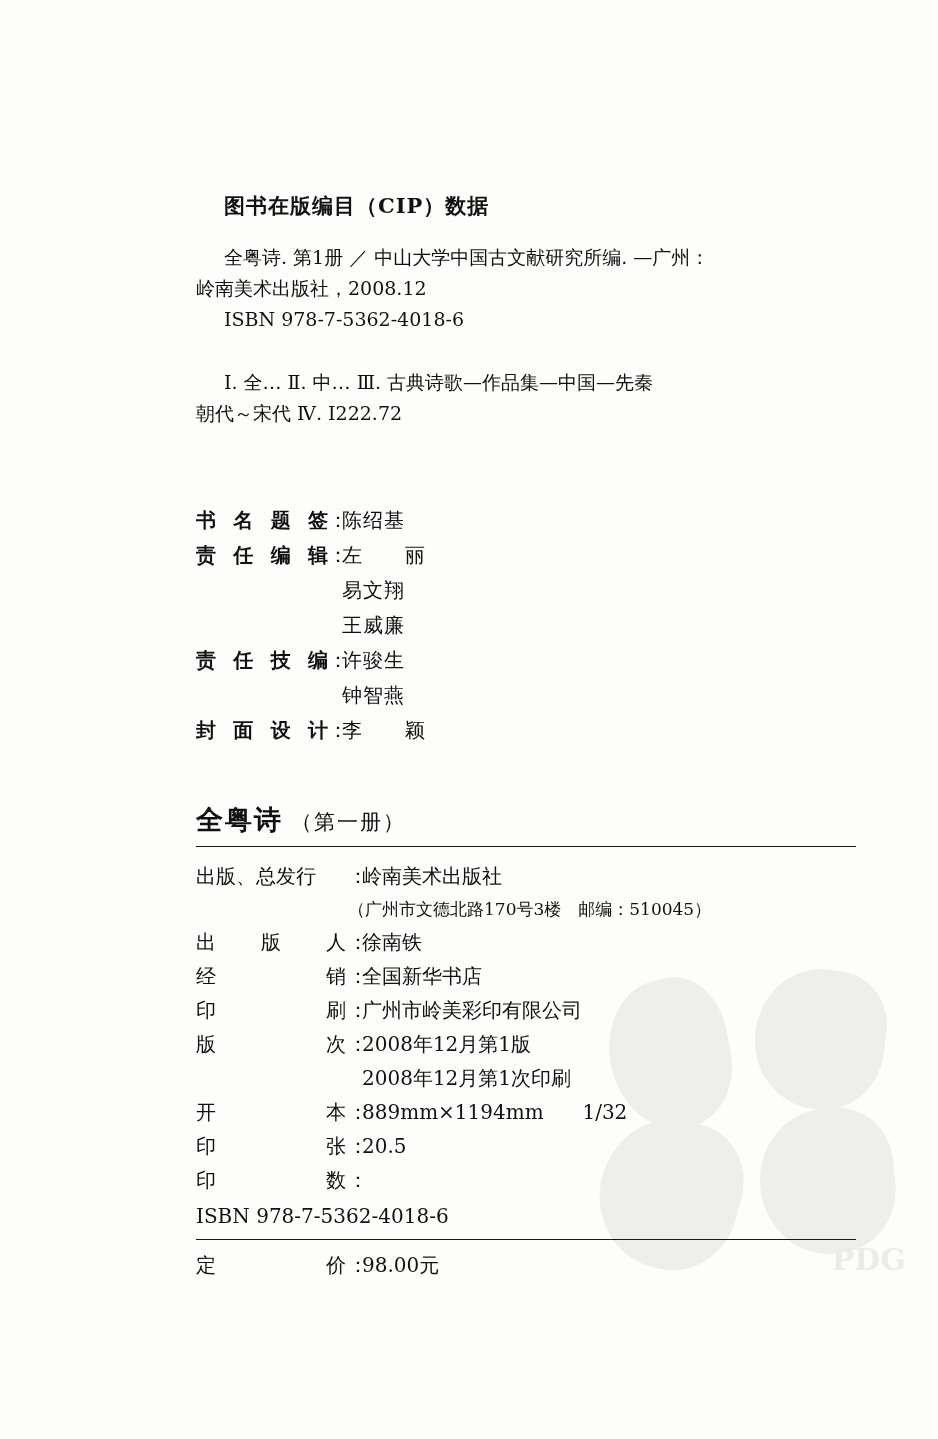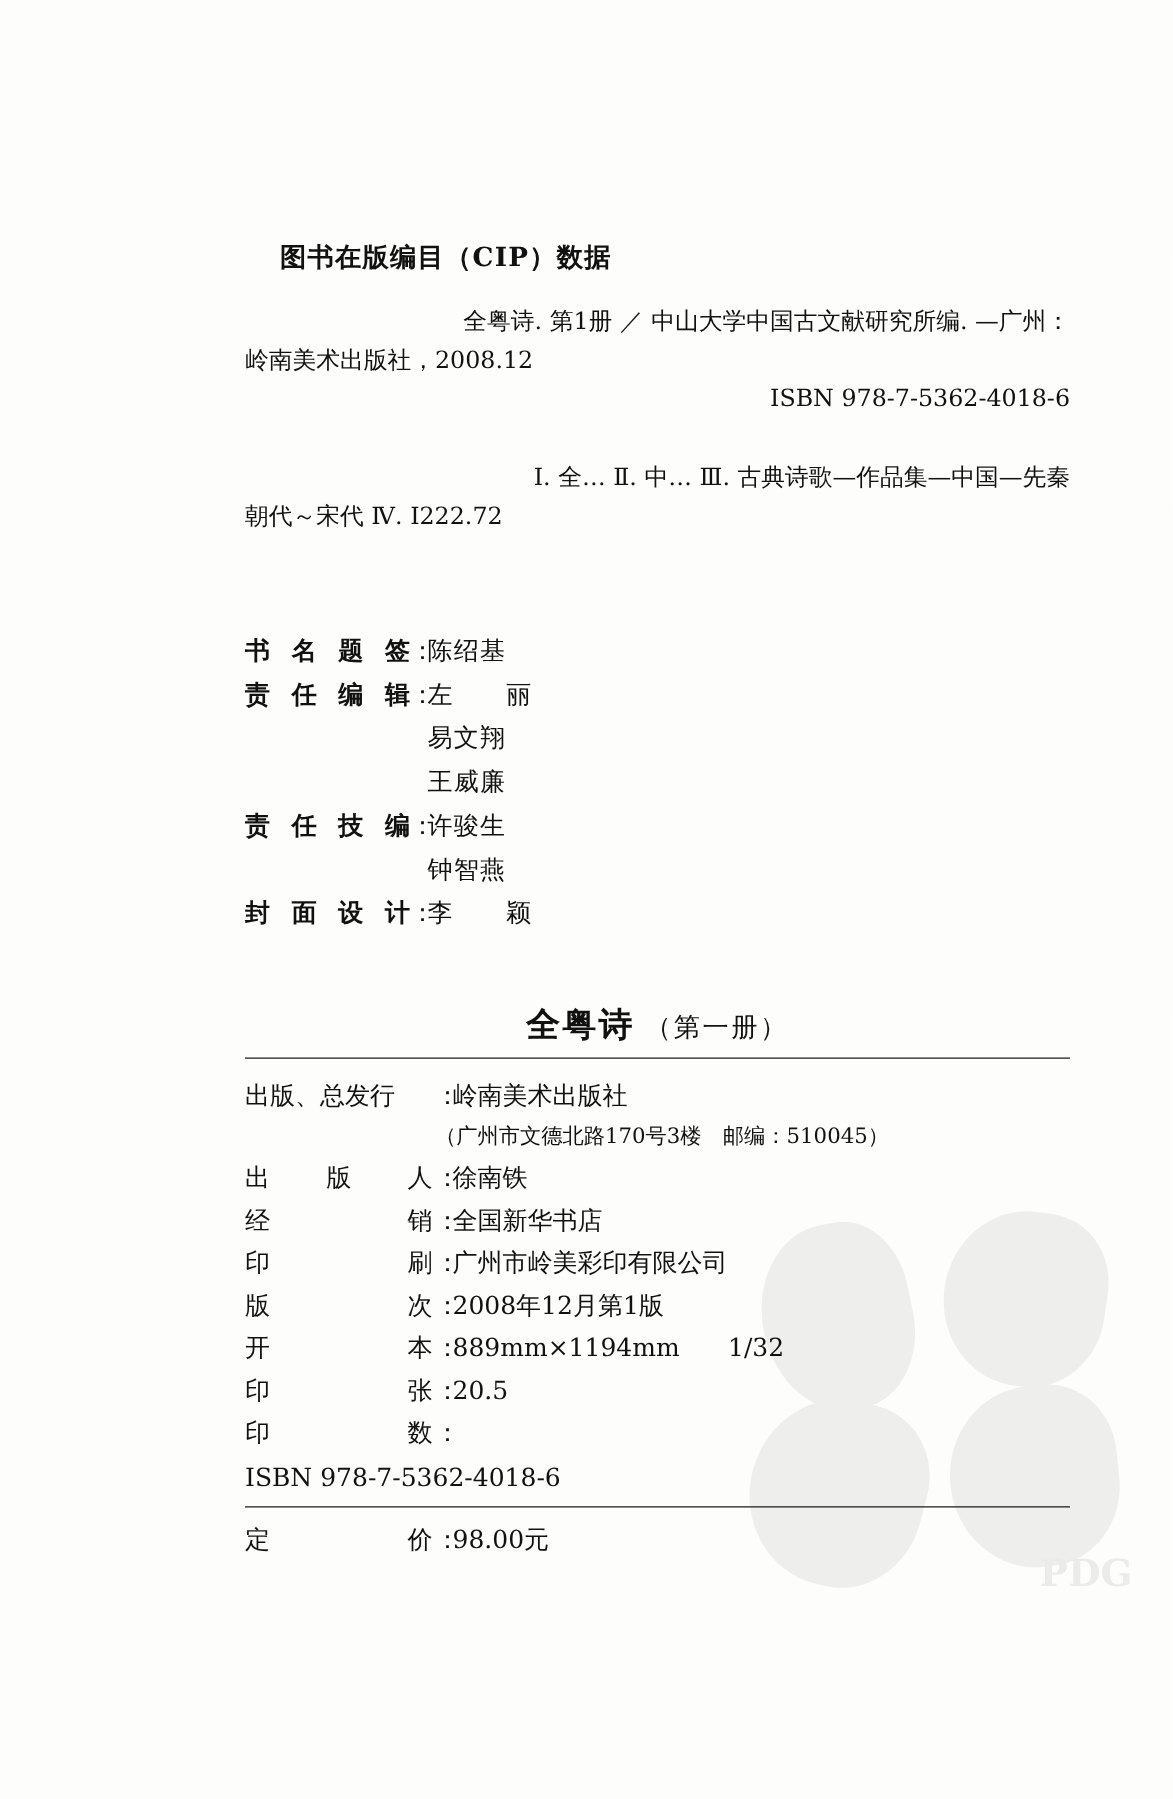--- a/index.html
+++ b/index.html
@@ -60,21 +60,21 @@
   }
 
   .cip-block {
     font-size: 19px;
     line-height: 31px;
     margin-bottom: 16px;
   }
   .cip-block p {
     margin: 0;
   }
-  .indent { text-indent: 28px; text-align: right; }
+  .indent { text-indent: 28px; }
   .indent-big { text-indent: 56px; }
 
   .gap-1 { height: 16px; }
 
   
   .credits {
     margin-top: 42px;
     font-size: 20px;
     line-height: 35px;
   }
@@ -99,21 +99,20 @@
   .sp { display: inline-block; width: 26px; }
 
   
   .title-line {
     margin-top: 54px;
     font-size: 27px;
     font-weight: bold;
     letter-spacing: 2px;
     display: flex;
     align-items: baseline;
-    justify-content: center;
   }
   .title-line .vol {
     font-size: 21px;
     font-weight: normal;
     margin-left: 8px;
     letter-spacing: 2px;
   }
 
   .rule {
     border: 0;
@@ -275,20 +274,21 @@
         <span class="imp-colon">：</span>
         <span class="imp-value">广州市岭美彩印有限公司</span>
       </div>
 
       <div class="imp-row">
         <span class="imp-label">版次</span>
         <span class="imp-colon">：</span>
         <span class="imp-value">2008年12月第1版</span>
       </div>
 
+      <div class="sub-value">2008年12月第1次印刷</div>
 
       <div class="imp-row">
         <span class="imp-label">开本</span>
         <span class="imp-colon">：</span>
         <span class="imp-value">
           <span class="nowrap">889mm×1194mm</span>
           <span class="sp"></span>
           <span class="nowrap">1/32</span>
         </span>
       </div>

